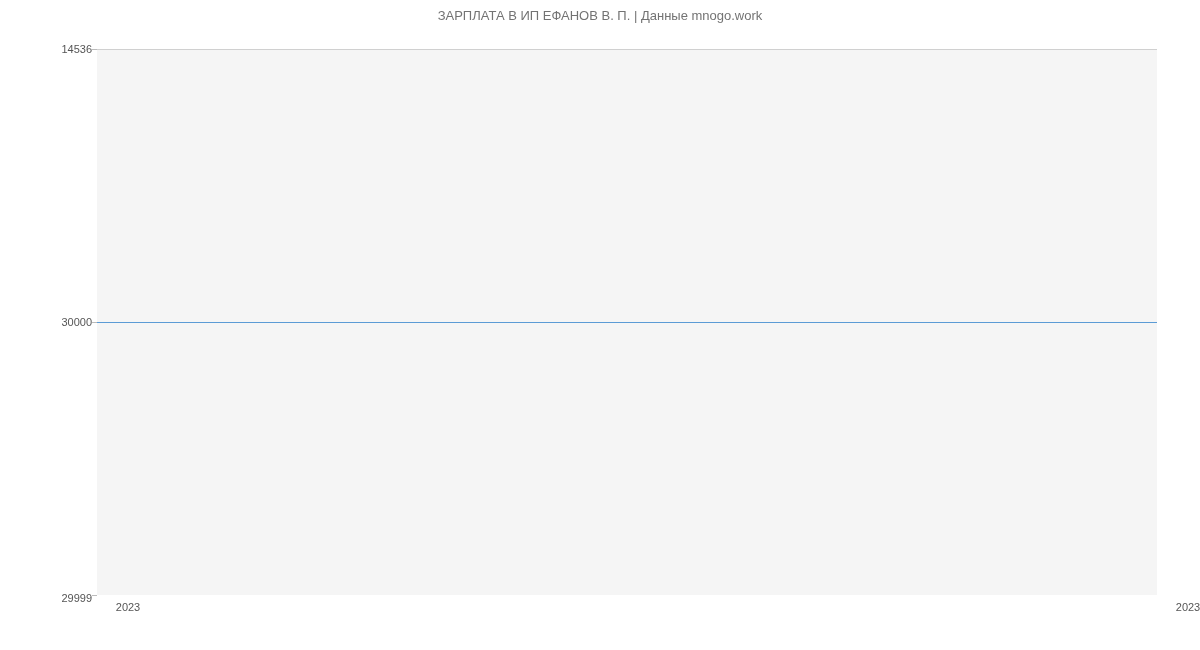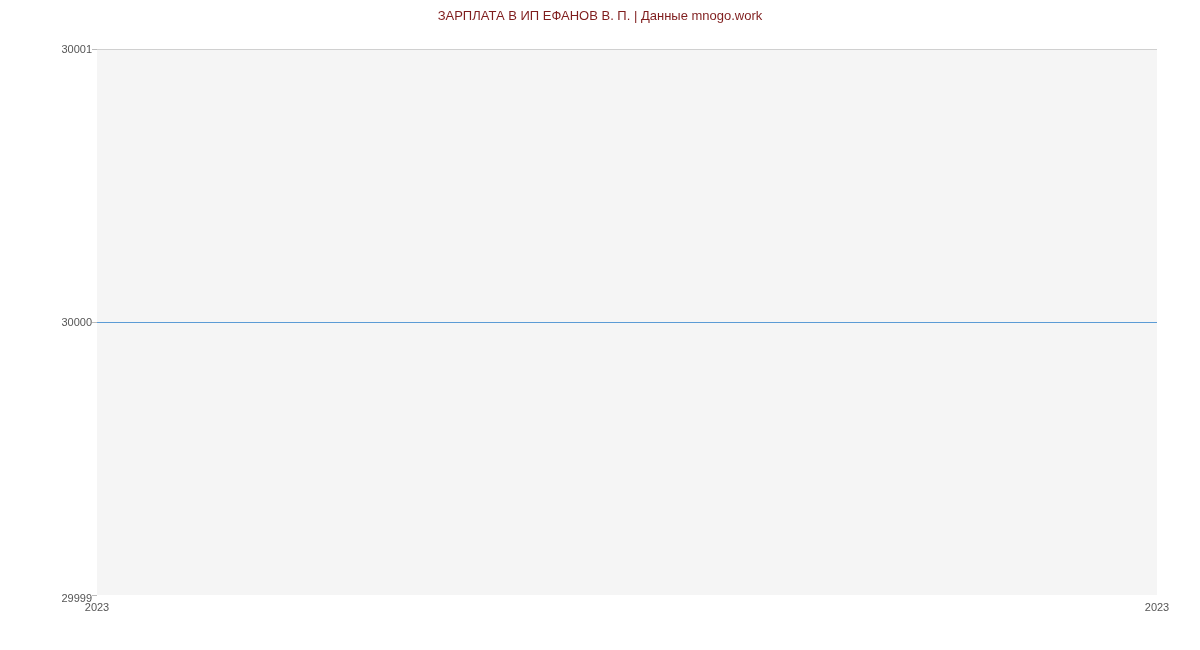--- a/index.html
+++ b/index.html
@@ -10,21 +10,21 @@
       background: #ffffff;
       position: relative;
     }
     .chart-title {
       position: absolute;
       top: 8px;
       left: 0;
       right: 0;
       text-align: center;
       font-size: 13px;
-      color: #7f1d1d;
+      color: #737373;
     }
     .plot-area {
       position: absolute;
       left: 97px;
       top: 49px;
       width: 1060px;
       height: 546px;
       background: #f5f5f5;
       border-top: 1px solid #d0d0d0;
     }
@@ -50,33 +50,34 @@
       text-align: right;
       transform: translateY(-50%);
     }
     .x-label {
       position: absolute;
       top: 601px;
       font-size: 11px;
       color: #555555;
       text-align: center;
       transform: translateX(-50%);
+      margin-left: 31px;
     }
   </style>
 </head>
 <body>
 
 <div class="chart-title">ЗАРПЛАТА В ИП ЕФАНОВ В. П. | Данные mnogo.work</div>
 
 <div class="plot-area"></div>
 
 <div class="data-line" id="data-line" style="top: 322px; border-top-color: rgb(91, 155, 213);"></div>
 
 <div class="y-tick" id="ytick-0" style="top: 595px;"></div>
 <div class="y-tick" id="ytick-1" style="top: 322px;"></div>
 <div class="y-tick" id="ytick-2" style="top: 49px;"></div>
 
 <div class="y-label" id="ylabel-0" style="top: 598px;">29999</div>
 <div class="y-label" id="ylabel-1" style="top: 322px; margin-left: 24px;">30000</div>
-<div class="y-label" id="ylabel-2" style="top: 49px;">30001</div>
+<div class="y-label" id="ylabel-2" style="top: 49px;">14536</div>
 
 <div class="x-label" id="xlabel-0" style="left: 97px;">2023</div>
 <div class="x-label" id="xlabel-1" style="left: 1157px;">2023</div>
 
 </body></html>

